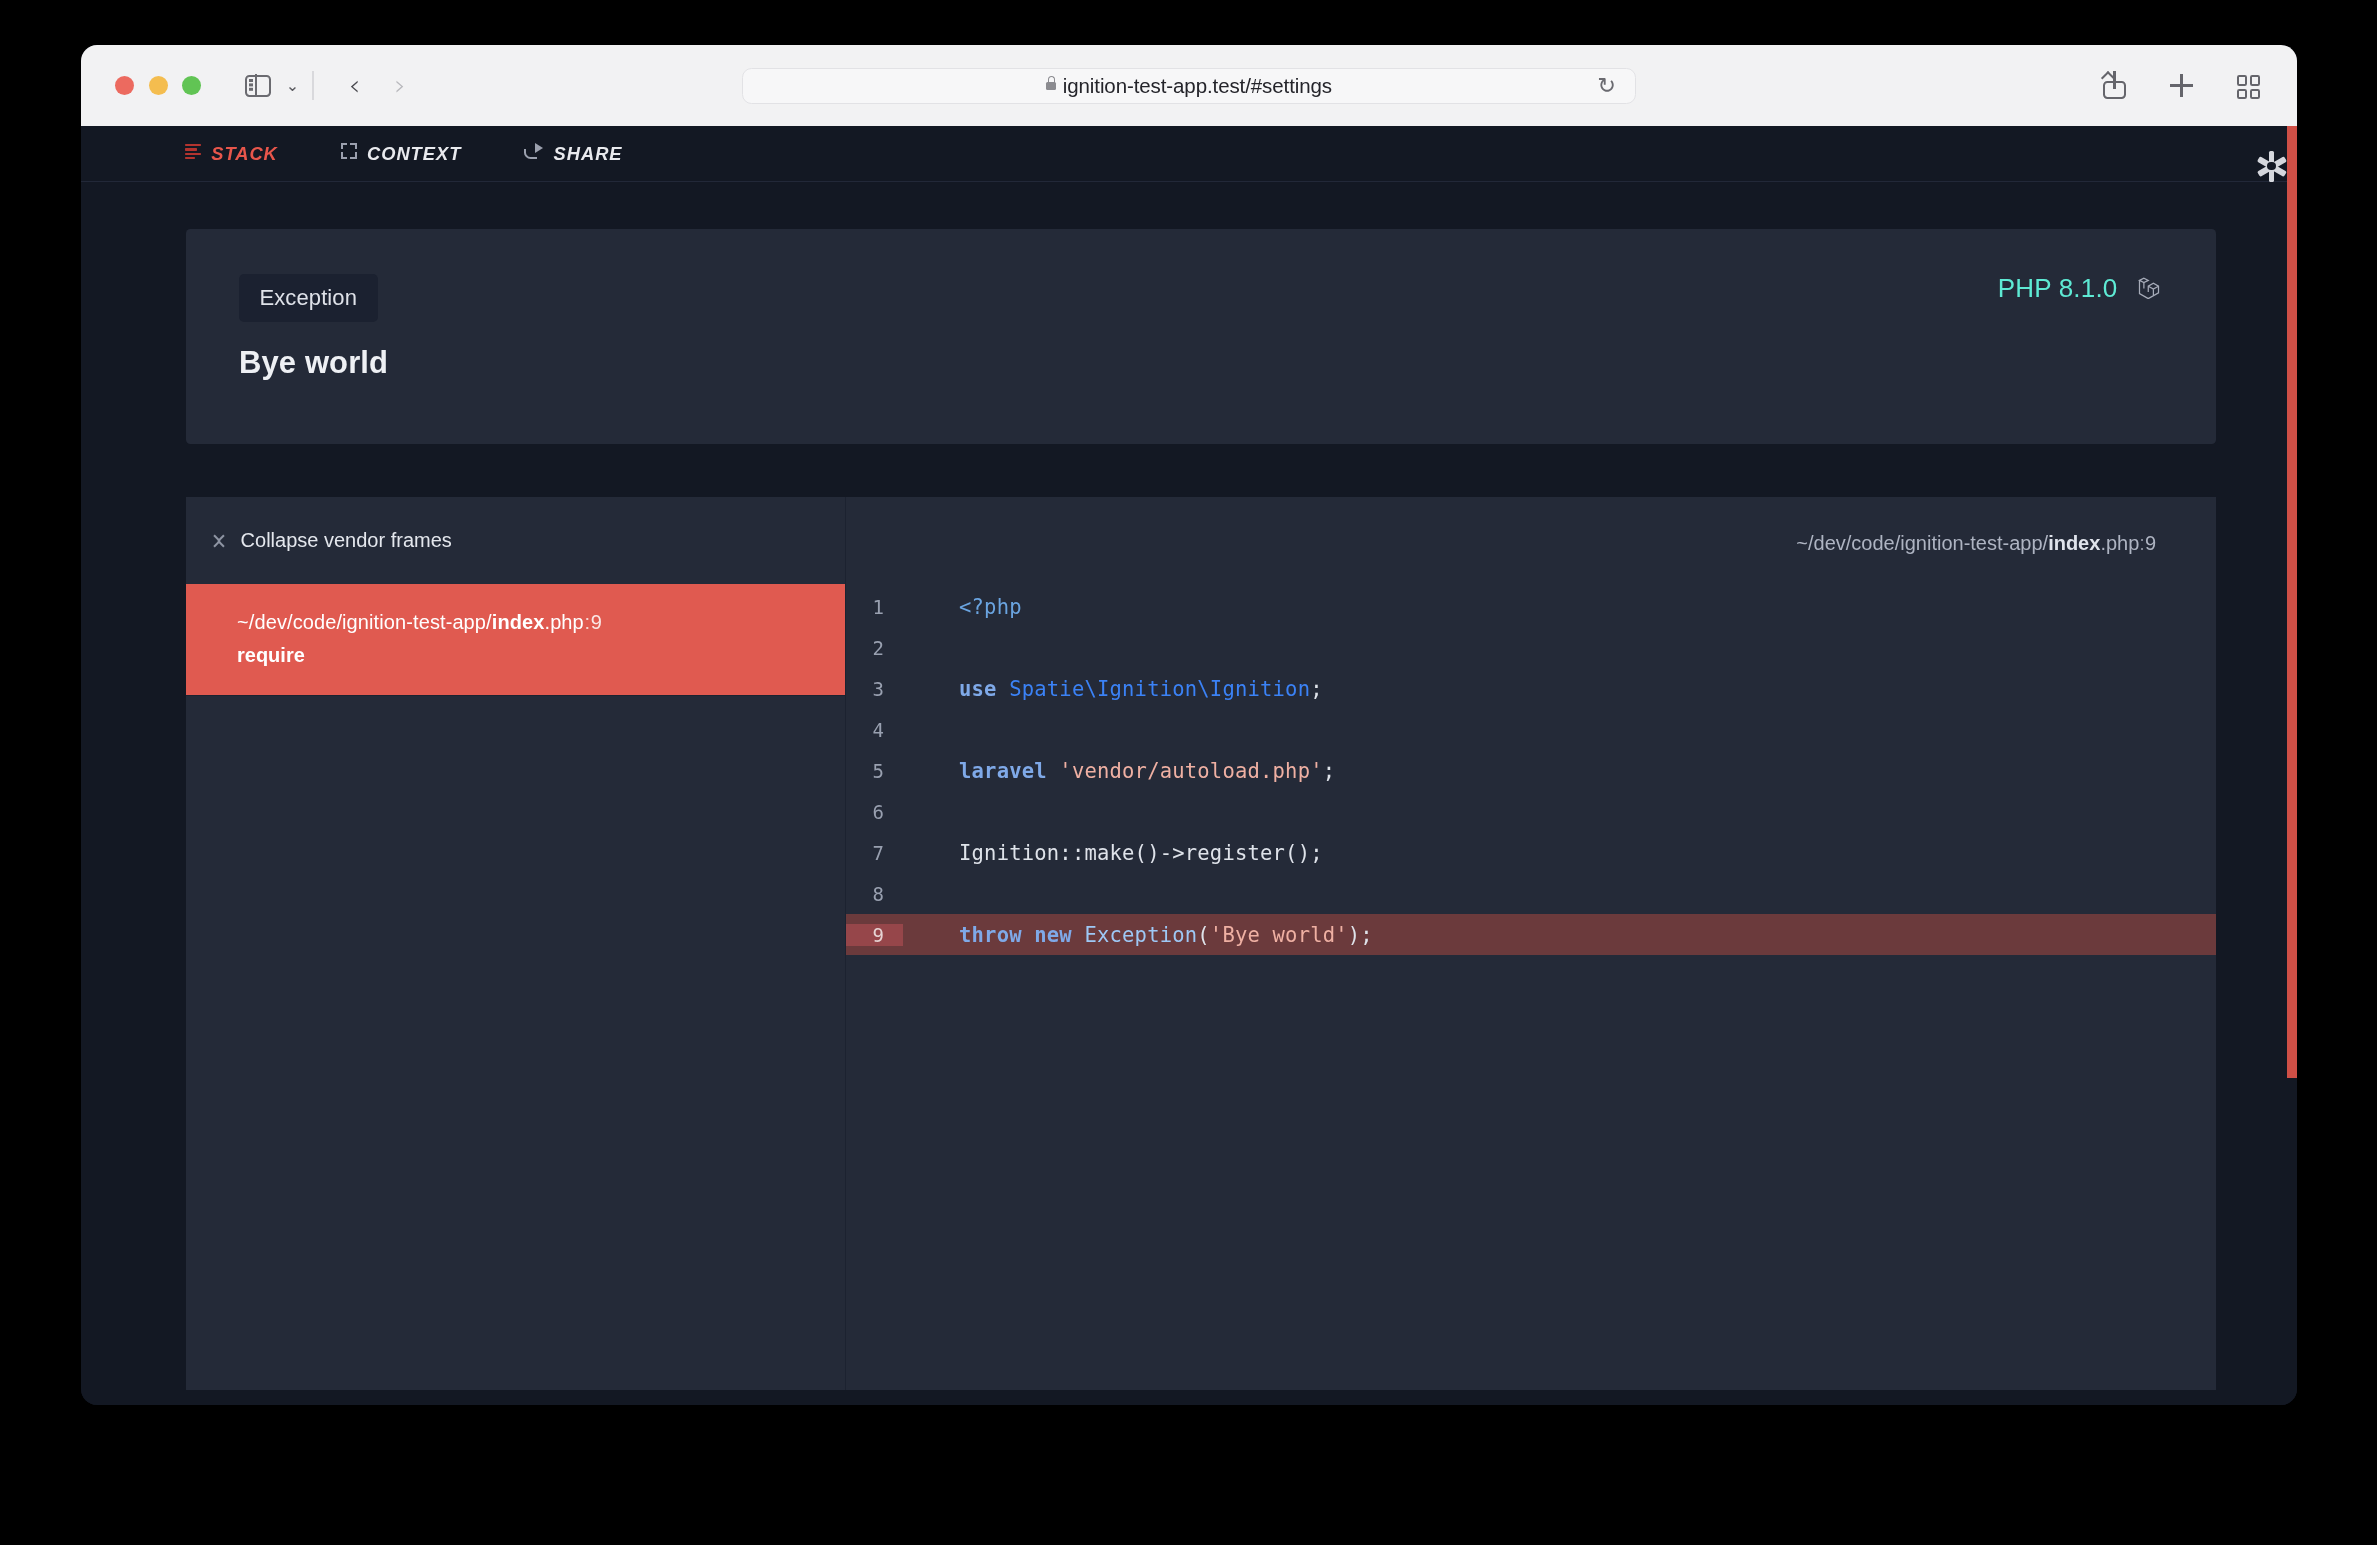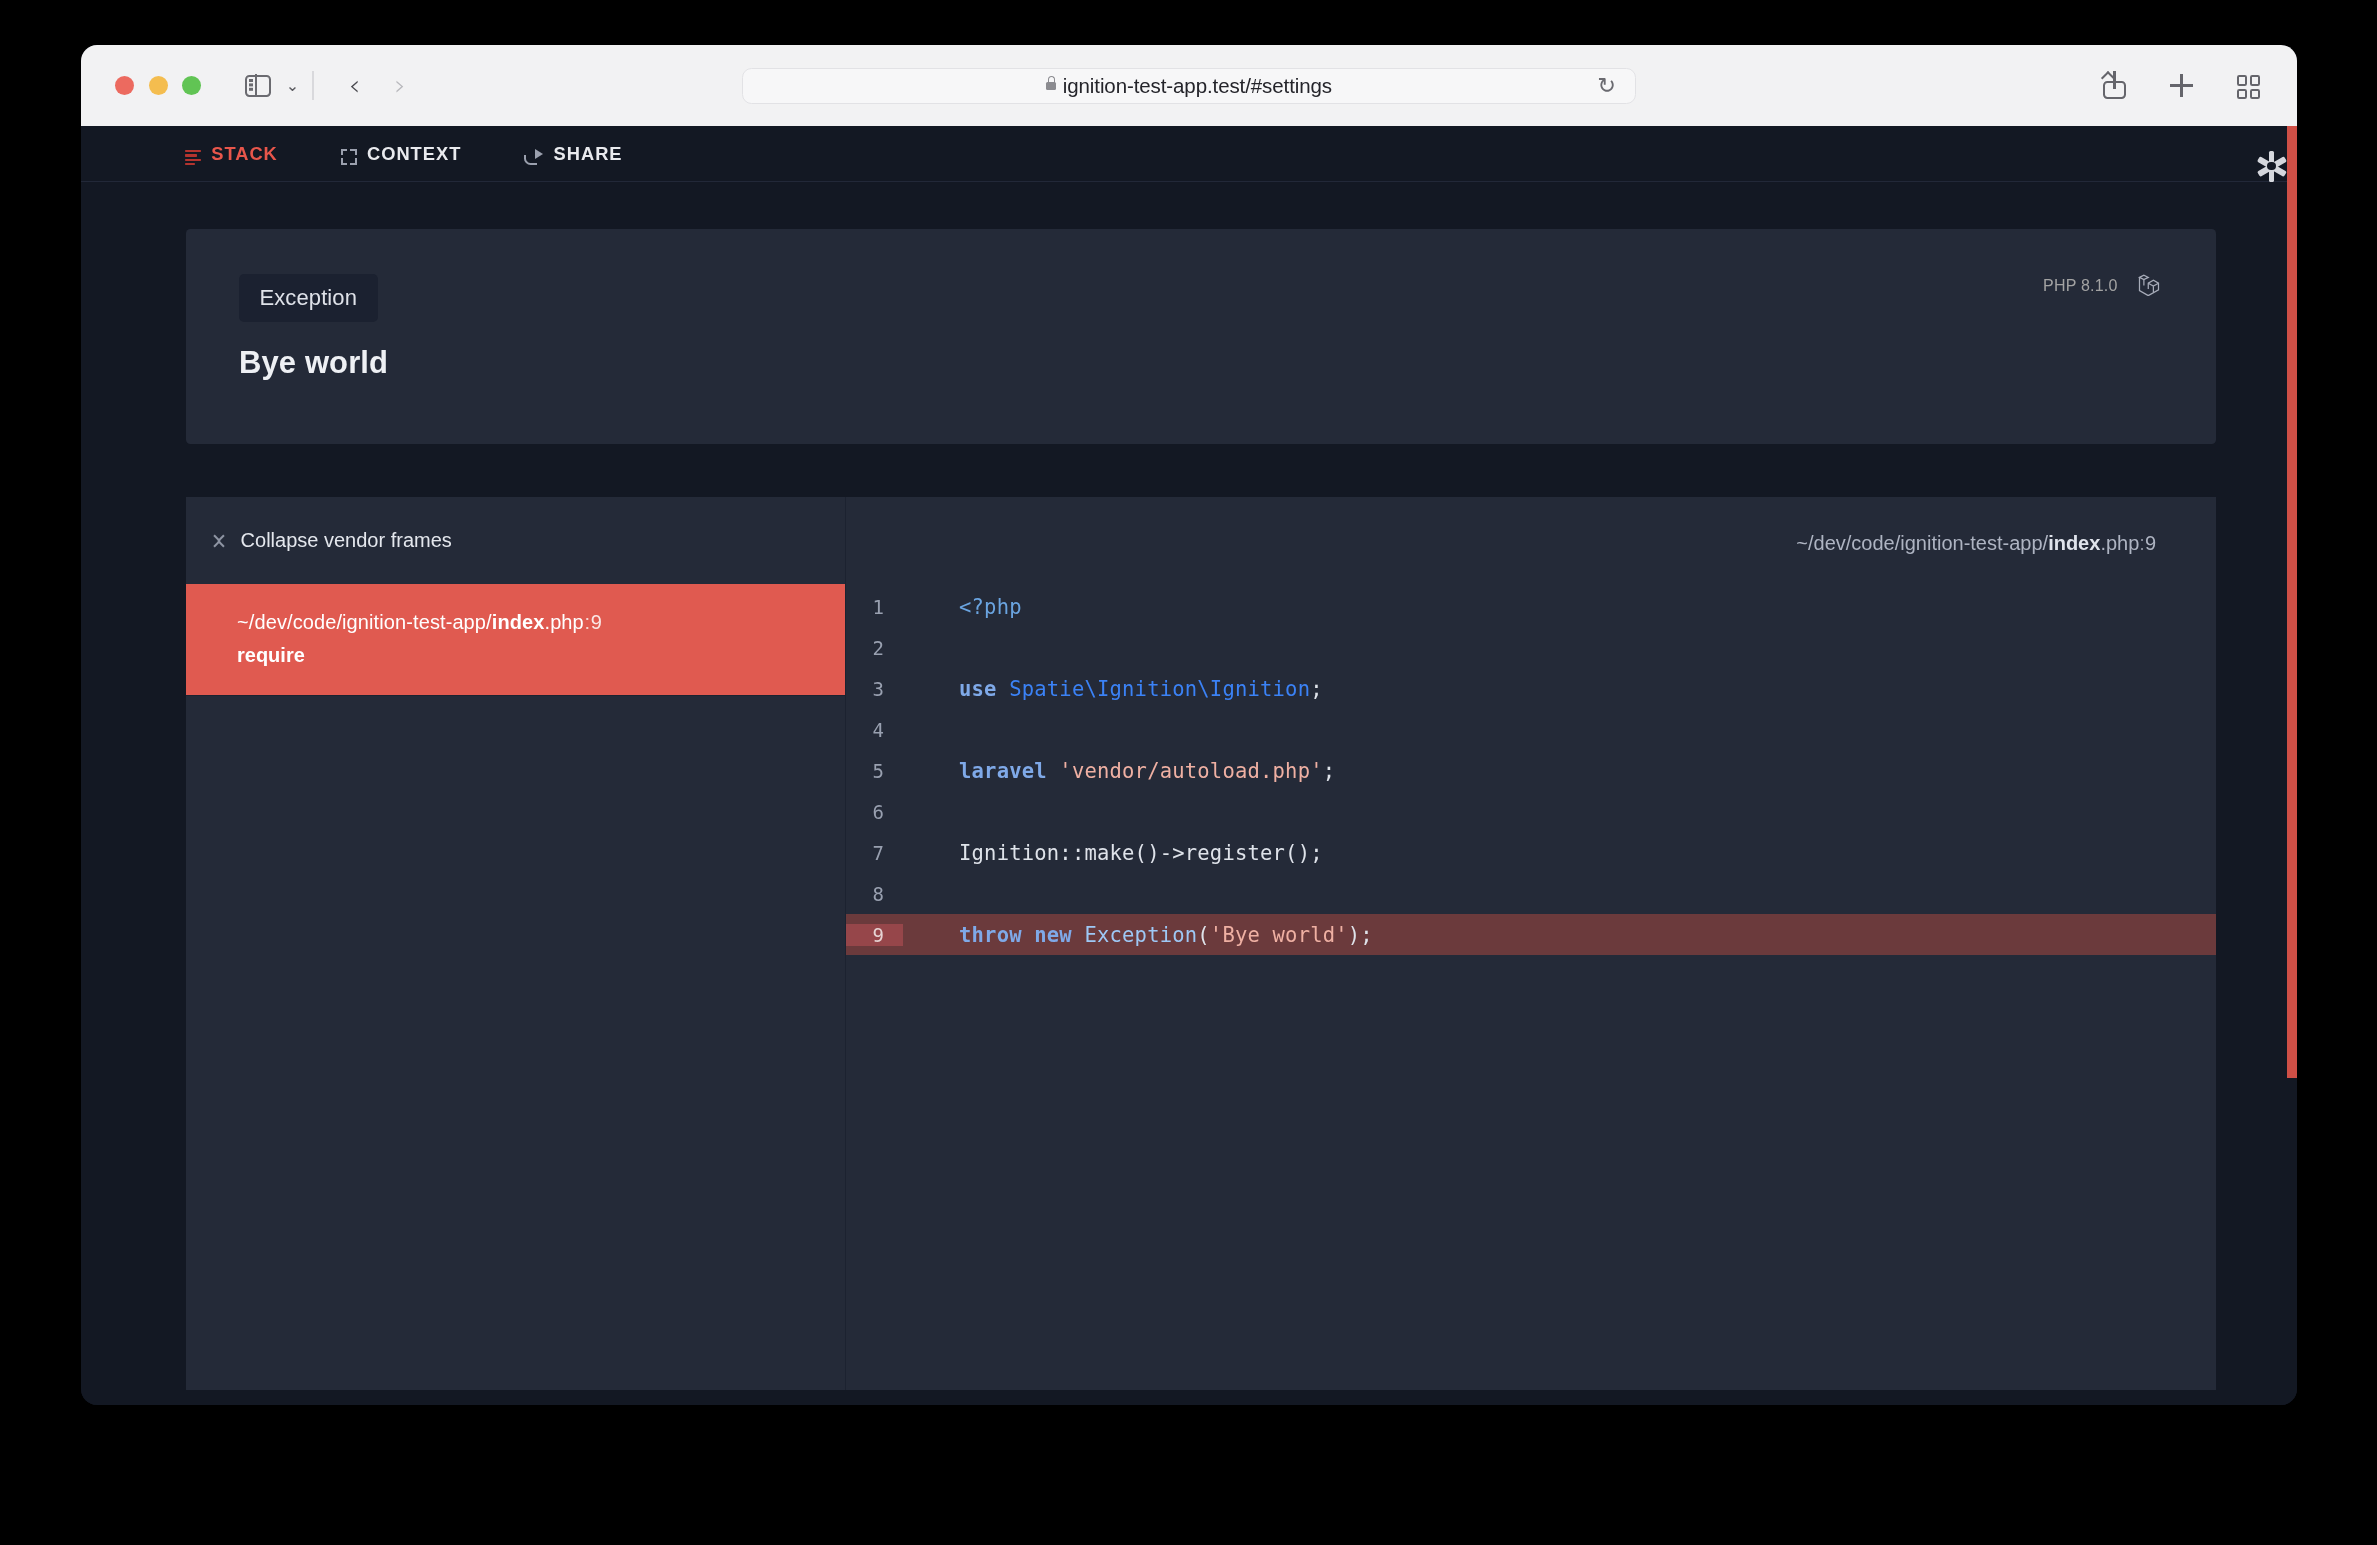--- a/index.html
+++ b/index.html
@@ -81,21 +81,21 @@
   
   .app { position:relative; height:calc(1360px - 81px); background:#131823; overflow:hidden; }
 
   
   .ignav {
     height:56px; display:flex; align-items:center;
     padding:0 38px 0 104px;
     border-bottom:1.5px solid #222838;
     background:#131823;
   }
-  .tab { display:flex; align-items:flex-end; gap:10.2px; margin-right:63px; }
+  .tab { display:flex; align-items:flex-start; gap:10.2px; margin-right:63px;font-style:italic; }
   .tab-label { font-size:18.3px; font-weight:700; letter-spacing:1px; }
   .tab.active .tab-label { color:#e8564b; }
   .tab .tab-label { color:#e9eaee; }
 
   .ic-stack { width:16px; height:16px; position:relative; }
   .ic-stack i { position:absolute; left:0; height:2.2px; background:#b3342f; border-radius:0.7px; }
   .ic-stack i:nth-child(1){ top:1.5px;  width:16px; }
   .ic-stack i:nth-child(2){ top:5.9px;  width:11.7px; }
   .ic-stack i:nth-child(3){ top:10.2px; width:16px; }
   .ic-stack i:nth-child(4){ top:14.6px; width:9.5px; }
@@ -131,21 +131,21 @@
     background:#242a38; border-radius:4.4px;
     padding:45px 53px 63px 53px;
     position:relative;
   }
   .badge {
     display:inline-block; background:#1b2130; border-radius:5.1px;
     padding:11px 20.5px; font-size:22px; color:#dfe2e9; letter-spacing:0.1px;
   }
   .exmsg { margin-top:23.4px; font-size:31px; font-weight:700; color:#eef0f4; letter-spacing:0.1px; }
   .phpver { position:absolute; right:56px; top:44px; display:flex; align-items:center; gap:20.5px; }
-  .phpver-text { font-size:16px; color:#a3a3a3; letter-spacing:0.2px; }
+  .phpver-text { font-size:26px; color:#5eead4; letter-spacing:0.2px; }
 
   
   .panel {
     margin:53px 81px 0 105px;
     background:#242a38;
     display:flex;
     min-height:893px;
   }
   .stackpane { width:660px; border-right:1.5px solid #1c2230; flex:none; }
   .collapse-row { padding:32px 0 0 27px; }

